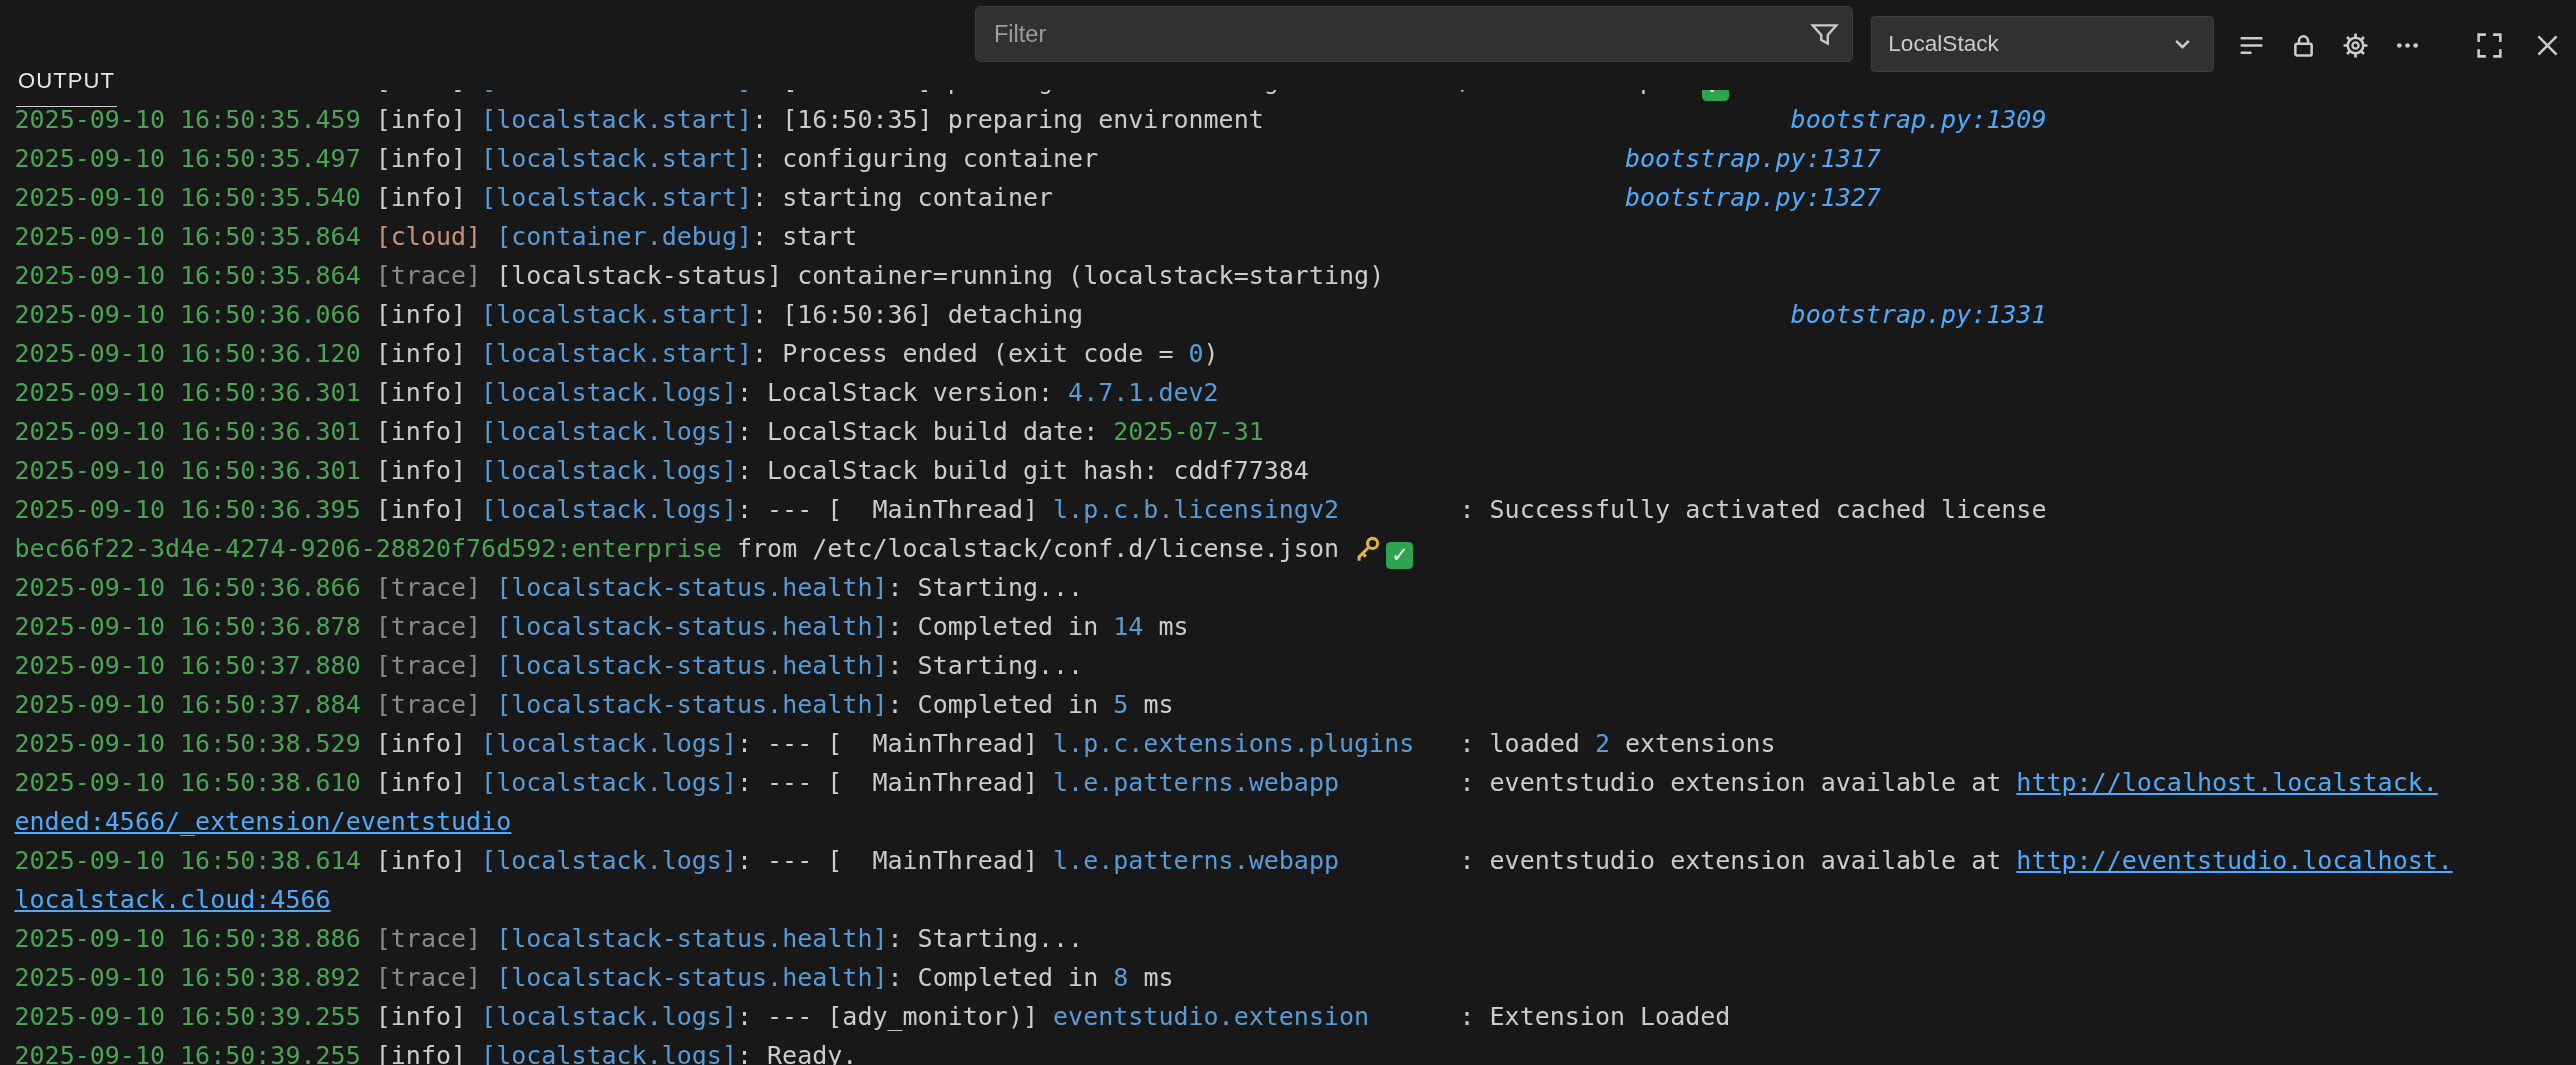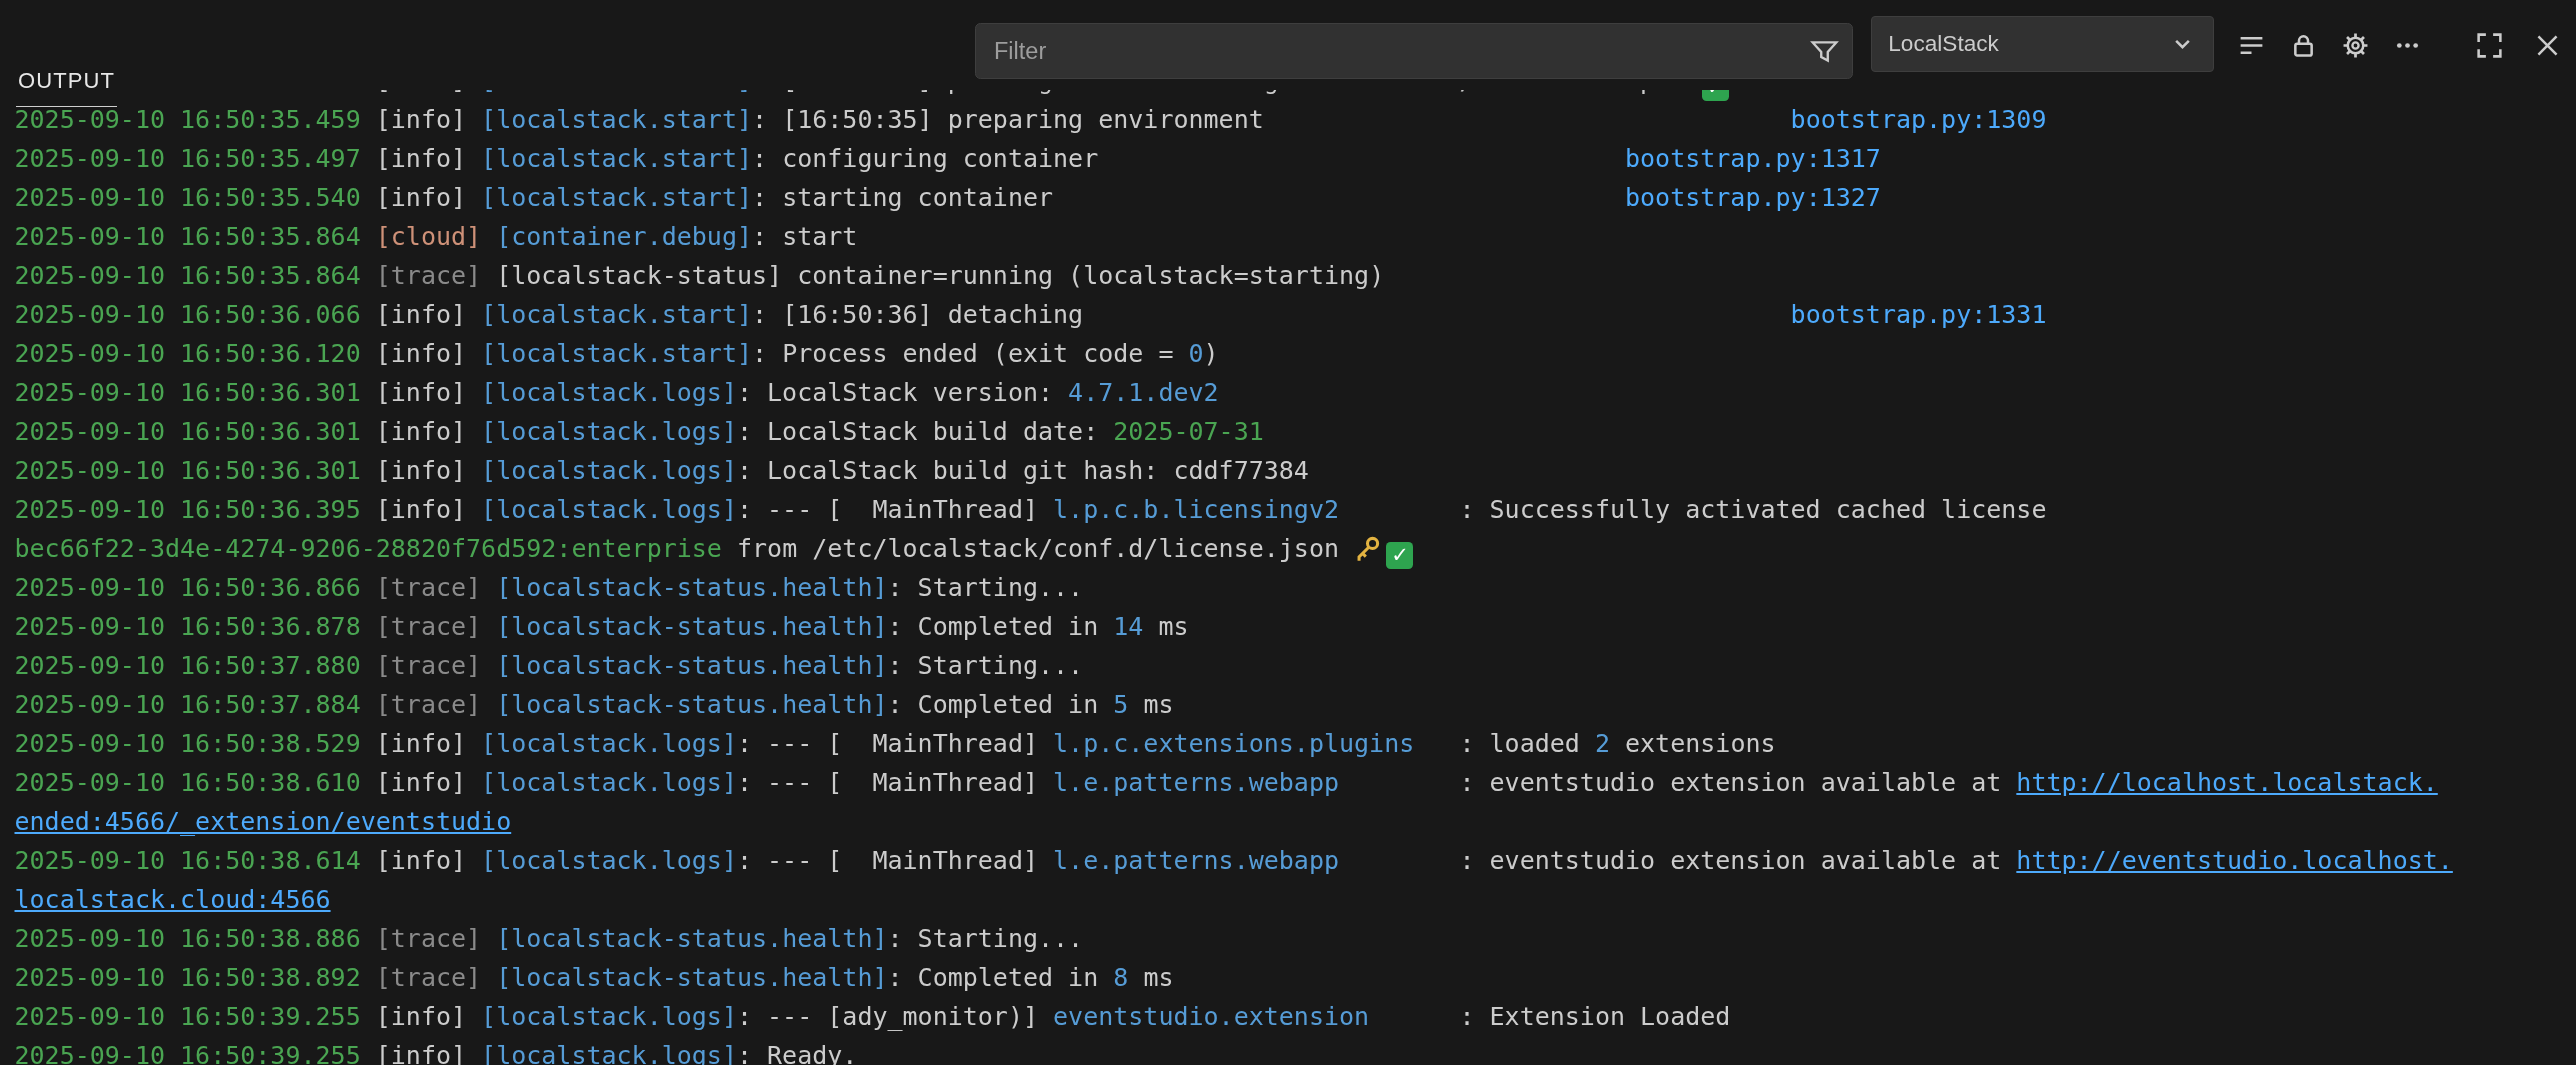--- a/index.html
+++ b/index.html
@@ -6,21 +6,21 @@
     --bg:#181818; --text:#cccccc; --green:#4aa552; --tag:#569cd6; --link:#4daafc;
     --debug:#ce9178; --trace:#8a8a8a; --input_bg:#313131; --input_border:#3e3e3e; --icon:#cccccc;
   }
   html,body{margin:0;padding:0;width:2576px;height:1066px;overflow:hidden;background:var(--bg);}
   body{font-family:"DejaVu Sans Mono",monospace;}
 
   
   .topbar{position:relative;height:90px;background:var(--bg);z-index:5;font-family:"Liberation Sans",sans-serif;}
   .panel-title{position:absolute;left:16.3px;top:23.5px;font-size:22px;letter-spacing:1.1px;color:#e7e7e7;
     padding:0 1.8px 12.6px 1.8px;border-bottom:1.8px solid #cfcfcf;cursor:pointer;margin-top:44px;}
-  .filter-box{position:absolute;left:975px;top:23px;width:878px;height:56px;box-sizing:border-box;
+  .filter-box{position:absolute;left:975px;top:6px;width:878px;height:56px;box-sizing:border-box;
     background:var(--input_bg);border:0.9px solid var(--input_border);border-radius:5.4px;
     display:flex;align-items:center;}
   .filter-box input{flex:1;background:transparent;border:none;outline:none;color:var(--text);
     font-size:23.5px;padding:0 18px;font-family:"Liberation Sans",sans-serif;}
   .filter-box input::placeholder{color:#9d9d9d;}
   .filter-funnel{margin-right:12.6px;flex:0 0 auto;cursor:pointer;display:flex;}
   .channel-select{position:absolute;left:1871px;top:16.3px;width:343px;height:56px;box-sizing:border-box;
     background:var(--input_bg);border:0.9px solid var(--input_border);border-radius:4px;
     display:flex;align-items:center;padding:0 16.3px;font-size:22.6px;color:var(--text);cursor:pointer;}
   .channel-select .chev{margin-left:auto;display:flex;}
@@ -32,21 +32,21 @@
   .log{padding:0 0 0 14.5px;font-size:25px;position:relative;z-index:1;}
   .row{height:39px;line-height:39px;white-space:pre;}
   .row.clipped{margin-top:-29px;}
   .seg{display:inline;}
   .c-ts,.c-green{color:var(--green);}
   .c-info,.c-txt{color:var(--text);margin-top:29px;}
   .c-debug{color:var(--debug);}
   .c-trace{color:var(--trace);}
   .c-tag,.c-num{color:var(--tag);}
   .c-link{color:var(--link);text-decoration:underline;cursor:pointer;}
-  .c-src{color:var(--link);cursor:pointer;}
+  .c-src{color:var(--link);cursor:pointer;font-style:italic;}
   .em-check{display:inline-flex;width:27px;height:27px;background:#2ea44f;border-radius:4.5px;color:#fff;
     font-size:21px;align-items:center;justify-content:center;vertical-align:-4.5px;margin-left:1.8px;margin-right:3.6px;
     font-family:"DejaVu Sans",sans-serif;line-height:27px;}
   .em-key{vertical-align:-4.5px;margin-right:3.6px;}
 </style>
 </head>
 <body>
 
 <div class="topbar">
   <div class="panel-title">

